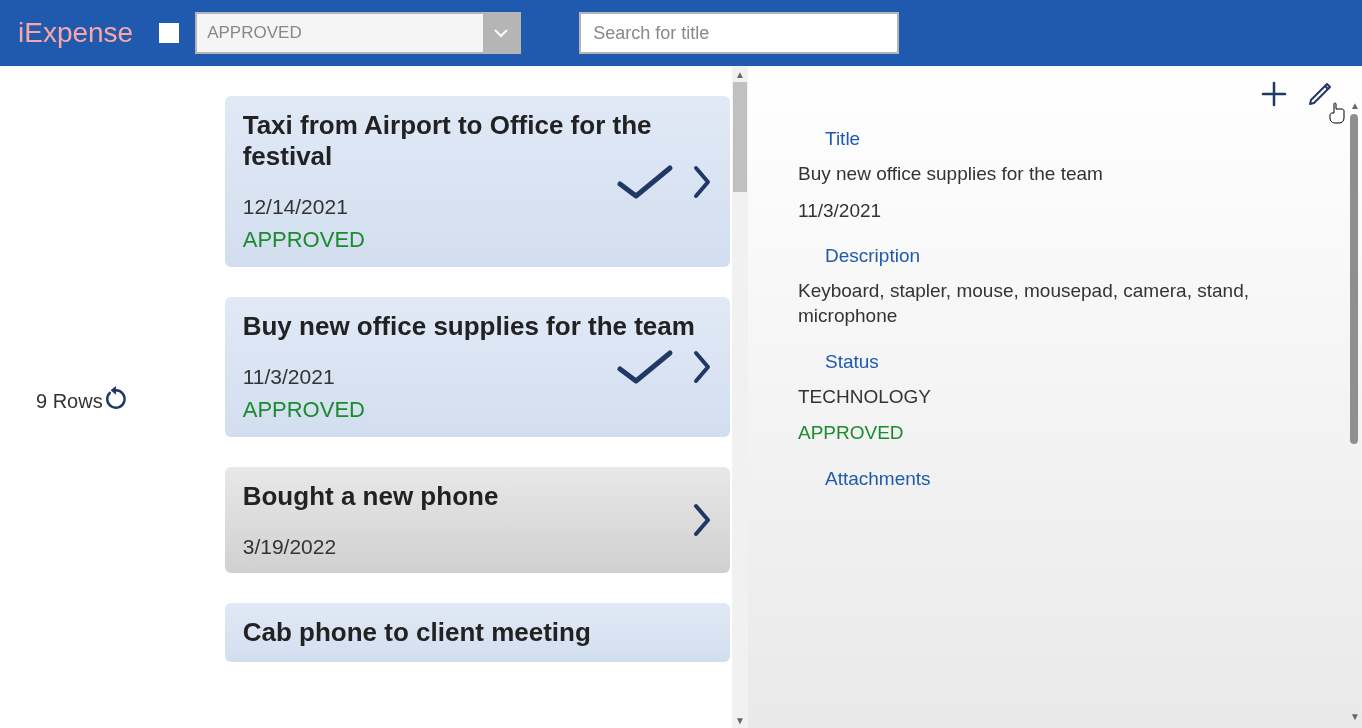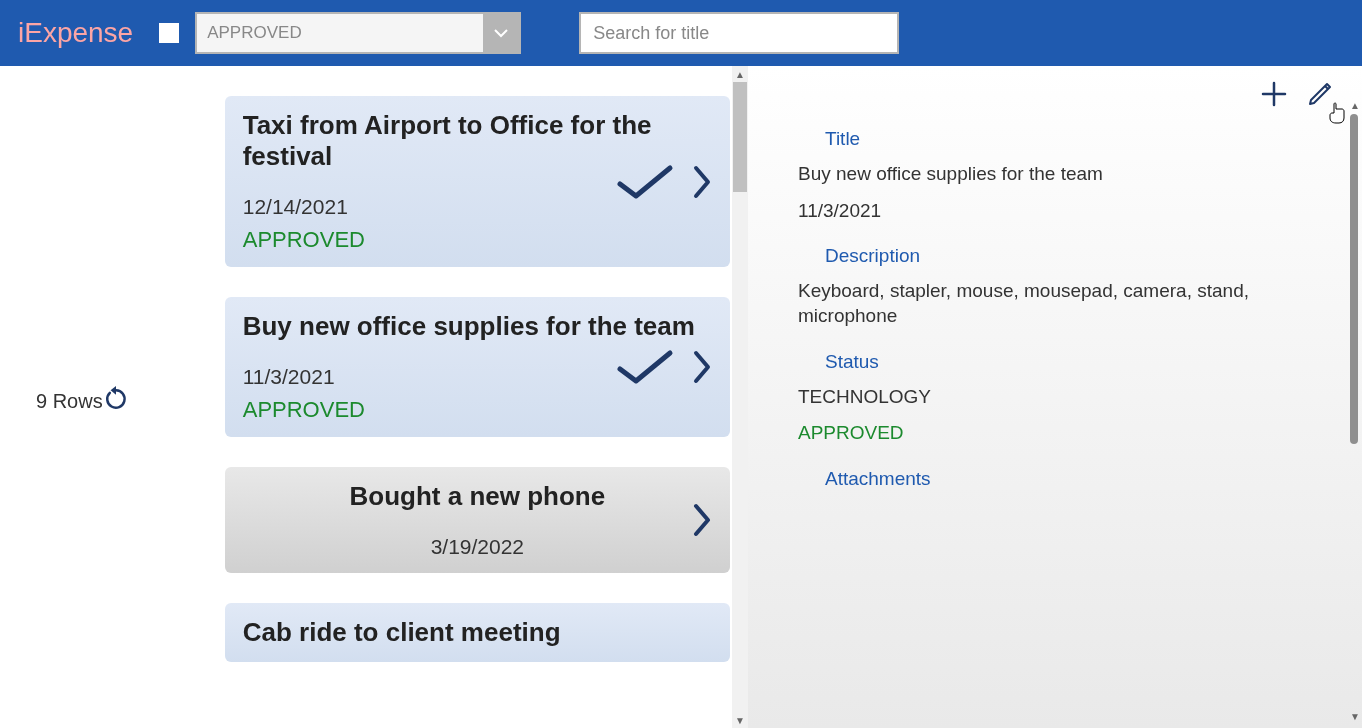--- a/index.html
+++ b/index.html
@@ -102,21 +102,20 @@
   }
   .expense-item {
     margin: 30px 18px 0 0;
     padding: 14px 18px 14px 18px;
     border-radius: 6px;
     position: relative;
     background: linear-gradient(#e1e9f6, #d2deef);
   }
   .expense-item.rejected {
     background: linear-gradient(#e8e8e8, #d0d0d0);
-    text-align: center;
   }
   .expense-title {
     font-size: 26px;
     font-weight: 600;
     color: #222;
   }
   .expense-date {
     font-size: 21px;
     color: #333;
     margin-top: 23px;
@@ -299,21 +298,21 @@
         <div class="item-actions">
           <span>
             <svg width="20" height="40" viewBox="0 0 20 40">
                 <path d="M4 6 L16 20 L4 34" stroke="#1f3866" stroke-width="4" fill="none" stroke-linecap="round" stroke-linejoin="round"></path>
               </svg>
           </span>
         </div>
       </div>
 
       <div class="expense-item">
-        <div class="expense-title">Cab ride to client meeting</div>
+        <div class="expense-title">Cab phone to client meeting</div>
       </div>
 
       <div class="list-scrollbar">
         <div class="arrow">▲</div>
         <div class="thumb" style="height:110px;margin-top:0;"></div>
         <div style="flex:1"></div>
         <div class="arrow">▼</div>
       </div>
     </div>
   </div>

